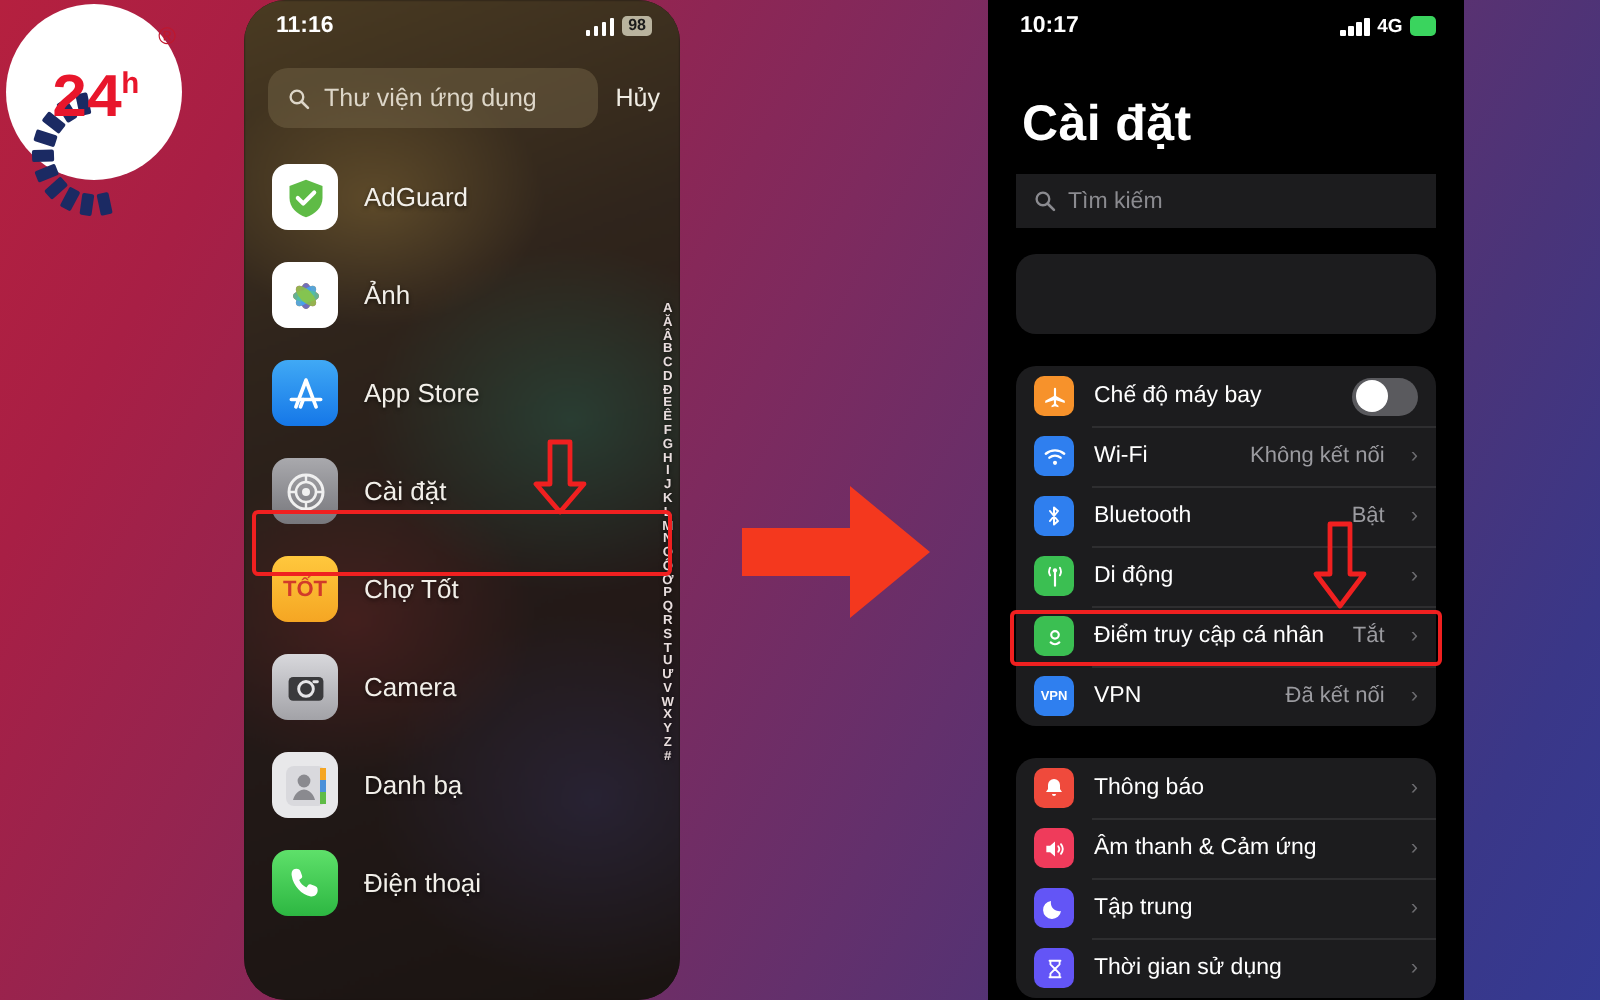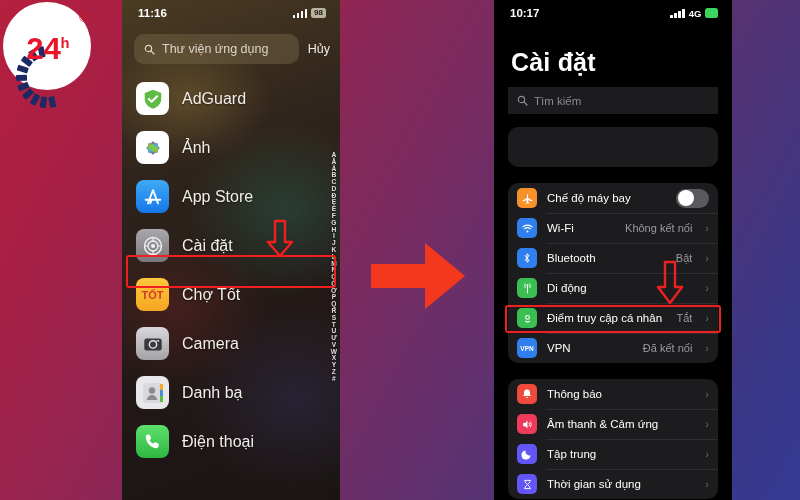--- a/index.html
+++ b/index.html
@@ -42,21 +42,21 @@
   #center-arrow {
     position: absolute; left: 371px; top: 243px;
     width: 94px; height: 66px; z-index: 30;
   }
 
   
   .phone {
     position: absolute; top: 0; height: 500px;
     overflow: hidden; z-index: 10;
   }
-  #phone-left  { left: 122px; width: 218px; background:#1a1310; }
+  #phone-left  { left: 122px; width: 218px; background:#1a1310;border-radius:21px; }
   #phone-right { left: 494px; width: 238px; background: #000; }
 
   
   #phone-left .wall {
     position: absolute; inset: 0;
     background:
       radial-gradient(ellipse 120px 90px at 30% 20%, rgba(150,120,60,.40), transparent 70%),
       radial-gradient(ellipse 140px 120px at 75% 42%, rgba(40,110,90,.38), transparent 72%),
       radial-gradient(ellipse 130px 110px at 25% 62%, rgba(130,40,40,.32), transparent 70%),
       radial-gradient(ellipse 150px 130px at 80% 80%, rgba(60,60,120,.30), transparent 72%),
@@ -100,21 +100,21 @@
 
   
   .applist { position: relative; z-index: 5; padding-left: 14px; }
   .approw { display: flex; align-items: center; gap: 13px; height: 49px; }
   .appicon {
     width: 33px; height: 33px; border-radius: 8px; flex: none;
     display: flex; align-items: center; justify-content: center;
     font-size: 10px; font-weight: bold; overflow: hidden; position: relative;
   }
   .applabel {
-    color: #f2efe9; font-size: 16px;
+    color: #f2efe9; font-size: 13px;
     text-shadow: 0 1px 2px rgba(0,0,0,.55);
   }
 
   
   .alpha {
     position: absolute; right: 3px; top: 152px; z-index: 6;
     display: flex; flex-direction: column; align-items: center;
     color: #e9dede; font-size: 6.6px; line-height: 1.03; font-weight: bold;
     text-shadow: 0 0 2px rgba(0,0,0,.7);
   }

